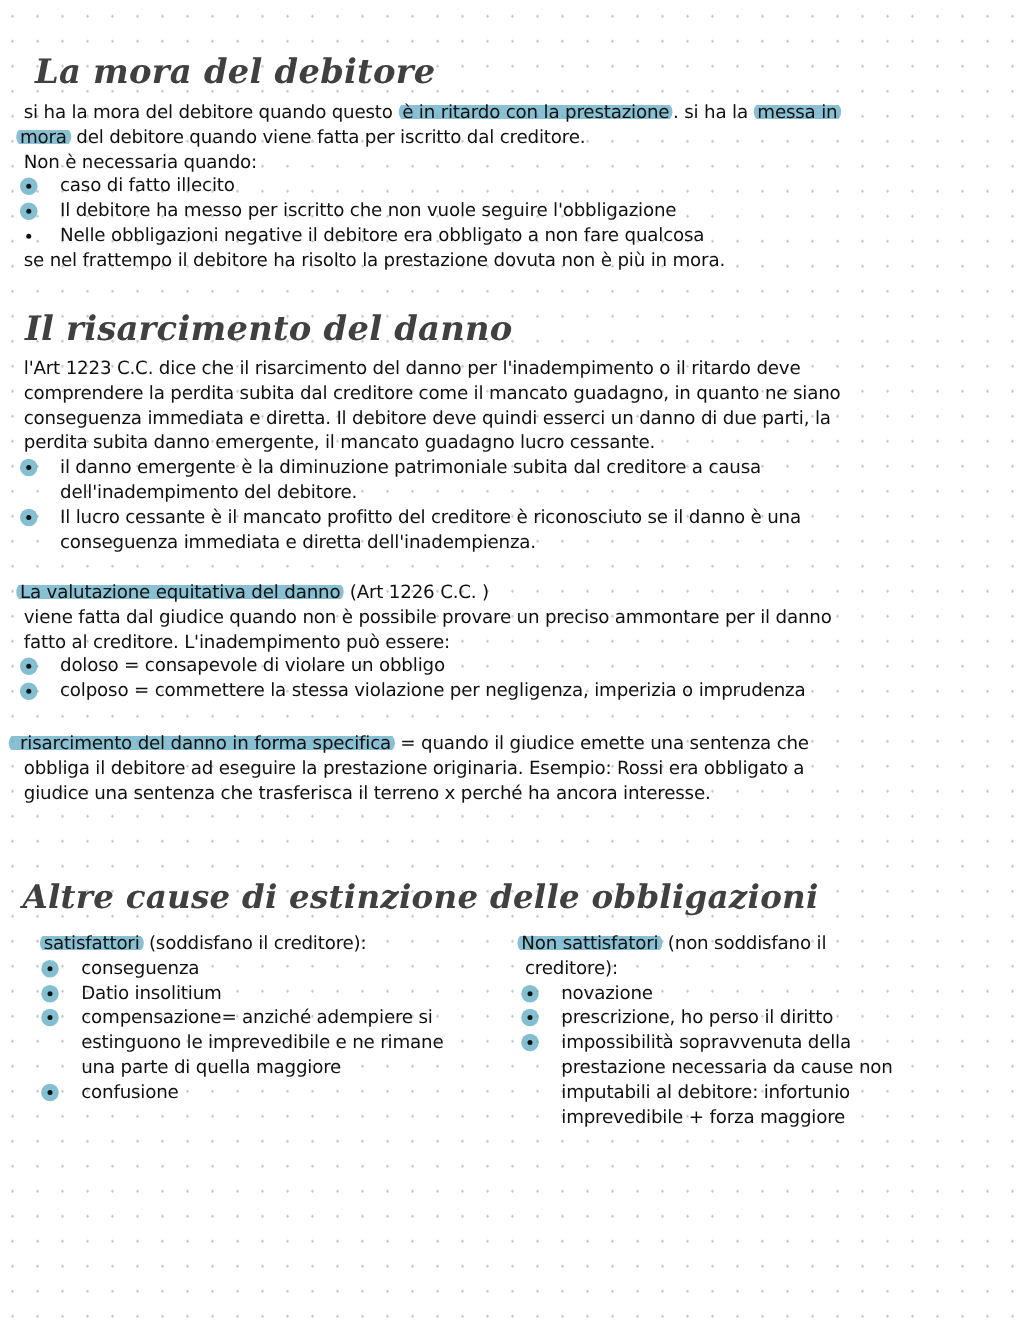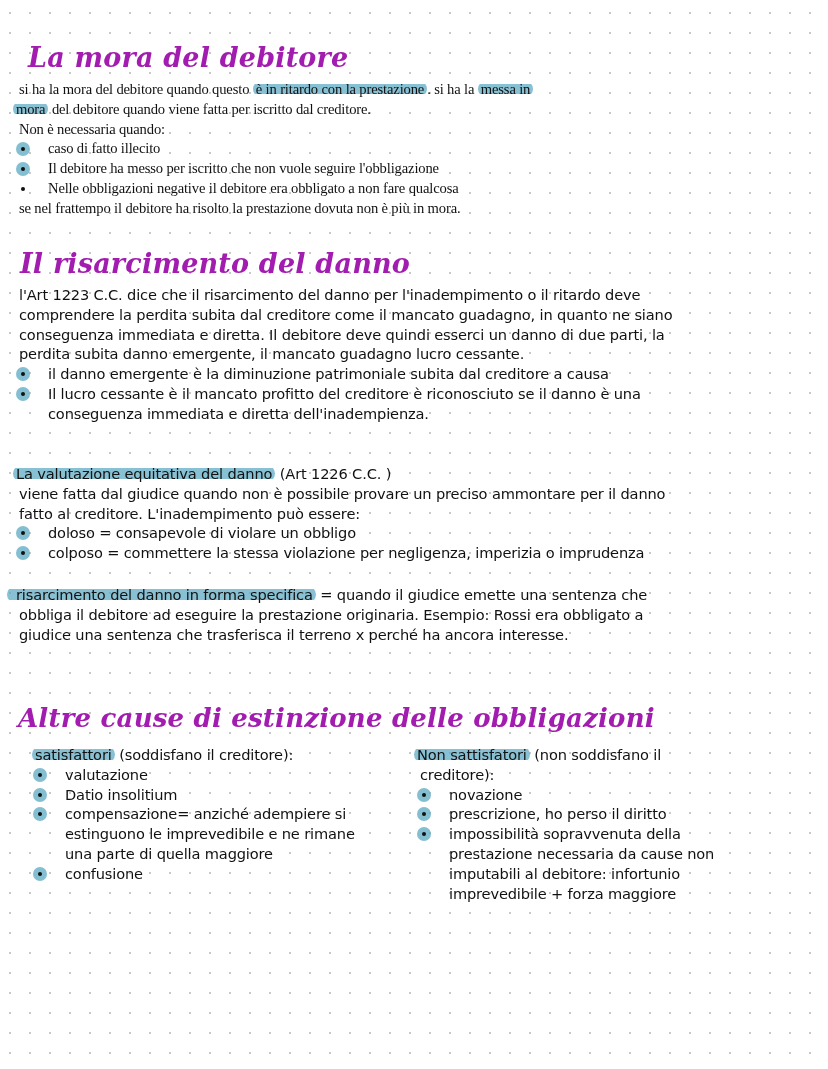--- a/index.html
+++ b/index.html
@@ -11,21 +11,21 @@
     background-position: 0px 3px;
     font-family: "DejaVu Sans", sans-serif;
     color: #111111;
   }
   .page { position: absolute; left: 0; top: 0; width: 828px; height: 1069px; }
   .heading {
     position: absolute;
     font-family: "DejaVu Serif", serif;
     font-style: italic;
     font-weight: bold;
-    color: #a21caf;
+    color: #404040;
     font-size: 27px;
     letter-spacing: 0.2px;
     white-space: nowrap;
     line-height: 32px;
   }
   .block { position: absolute; font-size: 14.6px; line-height: 19.8px; letter-spacing: -0.15px; }
   .line { white-space: nowrap; height: 19.8px; }
   .hl {
     background: linear-gradient(to bottom, transparent 18%, rgba(91,168,194,0.72) 18%, rgba(91,168,194,0.72) 82%, transparent 82%);
     border-radius: 9px; padding: 0 3px;
@@ -41,41 +41,42 @@
   .bullet.plain { background: transparent; }
   .indent { padding-left: 29px; }
   .col { position: absolute; font-size: 14.6px; line-height: 19.8px; letter-spacing: -0.15px; }
 </style>
 </head>
 <body>
 
 <div class="page">
 
   <div class="heading" style="left:28px; top:42px;">La mora del debitore</div>
-  <div class="block" style="left:19px; top:80px; width:800px;font-family:Liberation Serif, serif;">
+  <div class="block" style="left:19px; top:80px; width:800px;">
     <div class="line">
       <span>si ha la mora del debitore quando questo </span><span class="hl">è in ritardo con la prestazione</span><span>. si ha la </span><span class="hl">messa in</span>
     </div>
     <div class="line">
       <span class="hl" style="margin-left:-6px;">mora</span><span> del debitore quando viene fatta per iscritto dal creditore.</span>
     </div>
     <div class="line">Non è necessaria quando:</div>
     <div class="line bullet-line"><span class="bullet"></span><span>caso di fatto illecito</span></div>
     <div class="line bullet-line"><span class="bullet"></span><span>Il debitore ha messo per iscritto che non vuole seguire l'obbligazione</span></div>
     <div class="line bullet-line"><span class="bullet plain"></span><span>Nelle obbligazioni negative il debitore era obbligato a non fare qualcosa</span></div>
     <div class="line">se nel frattempo il debitore ha risolto la prestazione dovuta non è più in mora.</div>
   </div>
 
   <div class="heading" style="left:20px; top:248px;">Il risarcimento del danno</div>
   <div class="block" style="left:19px; top:285px; width:800px;">
     <div class="line"> l'Art 1223 C.C. dice che il risarcimento del danno per l'inadempimento o il ritardo deve</div>
     <div class="line">comprendere la perdita subita dal creditore come il mancato guadagno, in quanto ne siano</div>
     <div class="line">conseguenza immediata e diretta. Il debitore deve quindi esserci un danno di due parti, la</div>
     <div class="line">perdita subita danno emergente, il mancato guadagno lucro cessante.</div>
     <div class="line bullet-line"><span class="bullet"></span><span>il danno emergente è la diminuzione patrimoniale subita dal creditore a causa</span></div>
+    <div class="line indent">dell'inadempimento del debitore.</div>
     <div class="line bullet-line"><span class="bullet"></span><span>Il lucro cessante è il mancato profitto del creditore è riconosciuto se il danno è una</span></div>
     <div class="line indent">conseguenza immediata e diretta dell'inadempienza.</div>
   </div>
 
   <div class="block" style="left:19px; top:464px; width:800px;">
     <div class="line">
       <span class="hl" style="margin-left:-6px;">La valutazione equitativa del danno</span><span> (Art 1226 C.C. )</span>
     </div>
     <div class="line"> viene fatta dal giudice quando non è possibile provare un preciso ammontare per il danno</div>
     <div class="line">fatto al creditore. L'inadempimento può essere:</div>
@@ -90,21 +91,21 @@
     <div class="line">obbliga il debitore ad eseguire la prestazione originaria. Esempio: Rossi era obbligato a</div>
     <div class="line">giudice una sentenza che trasferisca il terreno x perché ha ancora interesse.</div>
   </div>
 
   <div class="heading" style="left:18px; top:702px; font-size:26px;text-align:right;">Altre cause di estinzione delle obbligazioni</div>
 
   <div class="col" style="left:36px; top:745px; width:380px;">
     <div class="line">
       <span class="hl" style="margin-left:-4px;">satisfattori</span><span> (soddisfano il creditore):</span>
     </div>
-    <div class="line bullet-line"><span class="bullet"></span><span>valutazione</span></div>
+    <div class="line bullet-line"><span class="bullet"></span><span>conseguenza</span></div>
     <div class="line bullet-line"><span class="bullet"></span><span>Datio insolitium</span></div>
     <div class="line bullet-line"><span class="bullet"></span><span>compensazione=  anziché adempiere si</span></div>
     <div class="line indent">estinguono le imprevedibile e ne rimane</div>
     <div class="line indent">una parte di quella maggiore</div>
     <div class="line bullet-line"><span class="bullet"></span><span>confusione</span></div>
   </div>
 
   <div class="col" style="left:420px; top:745px; width:400px;">
     <div class="line">
       <span class="hl" style="margin-left:-6px;">Non sattisfatori</span><span> (non soddisfano il</span>

